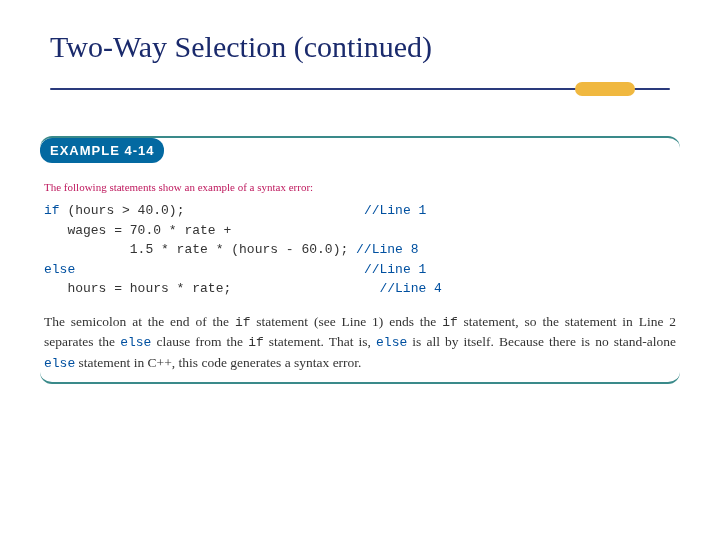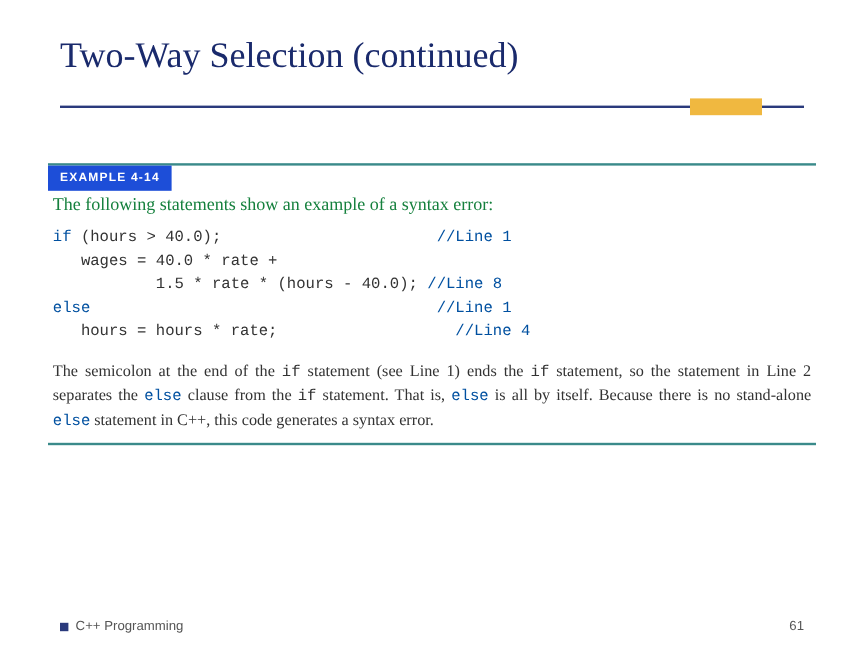--- a/index.html
+++ b/index.html
@@ -1,15 +1,15 @@
 <!DOCTYPE html>
 <html><head>
   <meta charset="utf-8">
   <style>
-    * { margin: 0; padding: 0; box-sizing: border-box; }
+    * { margin: 0; padding: 0; box-sizing: border-box; border-radius: 12px; }
     body {
       width: 720px;
       height: 540px;
       background: #fff;
       font-family: Georgia, 'Times New Roman', serif;
       position: relative;
       overflow: hidden;
     }
     .slide {
       width: 100%;
@@ -46,33 +46,33 @@
       background: #f0b840;
     }
     .example-box {
       margin: 0 -10px;
       border-top: 2px solid #3a8a8a;
       border-bottom: 2px solid #3a8a8a;
       padding-bottom: 8px;
     }
     .example-header {
       display: inline-block;
-      background: #1d4ed8;
+      background: #0369a1;
       color: #fff;
       font-family: Arial, sans-serif;
       font-weight: bold;
-      font-size: 10px;
+      font-size: 13px;
       letter-spacing: 1px;
       padding: 5px 10px;
-      margin-bottom: 4px;
+      margin-bottom: 18px;
     }
     .intro-text {
       font-family: Georgia, serif;
-      font-size: 15px;
-      color: #15803d;
+      font-size: 11px;
+      color: #be185d;
       margin-bottom: 8px;
       padding: 0 4px;
     }
     .code-block {
       font-family: 'Courier New', monospace;
       font-size: 13px;
       color: #333;
       line-height: 1.5;
       padding: 0 4px;
       margin-bottom: 10px;
@@ -124,28 +124,22 @@
     <div class="hr-line"></div>
     <div class="hr-box"></div>
   </div>
 
   <div class="example-box">
     <div class="example-header">EXAMPLE 4-14</div>
 
     <div class="intro-text">The following statements show an example of a syntax error:</div>
 
     <div class="code-block"><span class="code-kw">if</span><span> (hours &gt; 40.0);</span><span>                       </span><span class="code-comment">//Line 1</span>
-<span>   wages = 40.0 * rate +</span>
-<span>           1.5 * rate * (hours - 40.0); </span><span class="code-comment">//Line 8</span>
+<span>   wages = 70.0 * rate +</span>
+<span>           1.5 * rate * (hours - 60.0); </span><span class="code-comment">//Line 8</span>
 <span class="code-kw">else</span><span>                                     </span><span class="code-comment">//Line 1</span>
 <span>   hours = hours * rate;</span><span>                   </span><span class="code-comment">//Line 4</span></div>
 
     <div class="explain"><span>The semicolon at the end of the </span><span class="mono">if</span><span> statement (see Line 1) ends the </span><span class="mono">if</span><span> statement, so the statement in Line 2 separates the </span><span class="mono kw">else</span><span> clause from the </span><span class="mono">if</span><span> statement. That is, </span><span class="mono kw">else</span><span> is all by itself. Because there is no stand-alone </span><span class="mono kw">else</span><span> statement in C++, this code generates a syntax error.</span></div>
   </div>
 
-  <div class="footer">
-    <div class="footer-bullet"></div>
-    <div class="footer-title">C++ Programming</div>
-    <div class="footer-spacer"></div>
-    <div class="footer-page">61</div>
-  </div>
 
 </div>
 
 </body></html>

